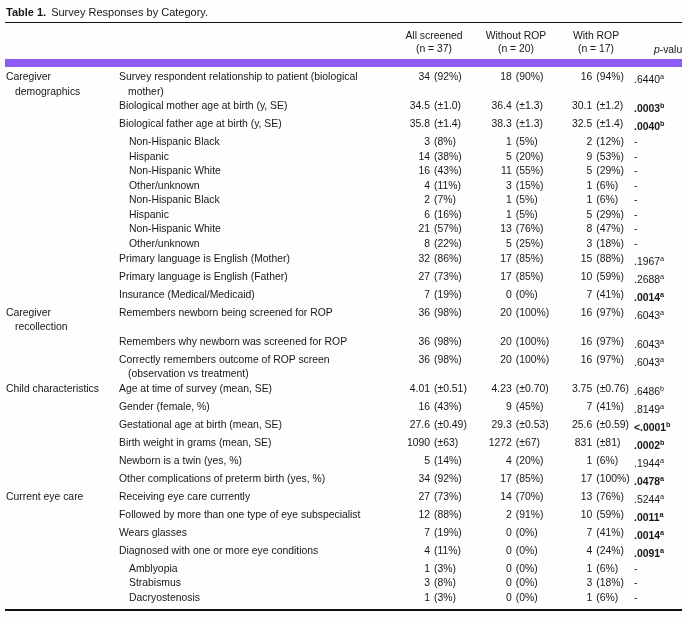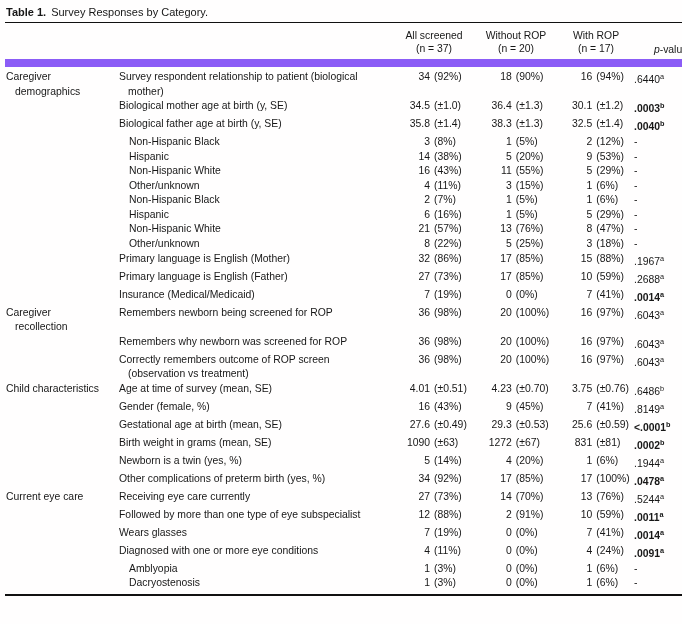--- a/index.html
+++ b/index.html
@@ -727,20 +727,43 @@
           <td class="vcell">
             <div class="val">
               <span class="vnum">1</span>
               <span class="vpar">(6%)</span>
             </div>
           </td>
           <td class="p dash">-</td>
         </tr>
         <tr>
           <td class="cat"></td>
+          <td class="item ind1">Strabismus</td>
+          <td class="vcell">
+            <div class="val">
+              <span class="vnum">3</span>
+              <span class="vpar">(8%)</span>
+            </div>
+          </td>
+          <td class="vcell">
+            <div class="val">
+              <span class="vnum">0</span>
+              <span class="vpar">(0%)</span>
+            </div>
+          </td>
+          <td class="vcell">
+            <div class="val">
+              <span class="vnum">3</span>
+              <span class="vpar">(18%)</span>
+            </div>
+          </td>
+          <td class="p dash">-</td>
+        </tr>
+        <tr>
+          <td class="cat"></td>
           <td class="item ind1">Dacryostenosis</td>
           <td class="vcell">
             <div class="val">
               <span class="vnum">1</span>
               <span class="vpar">(3%)</span>
             </div>
           </td>
           <td class="vcell">
             <div class="val">
               <span class="vnum">0</span>

